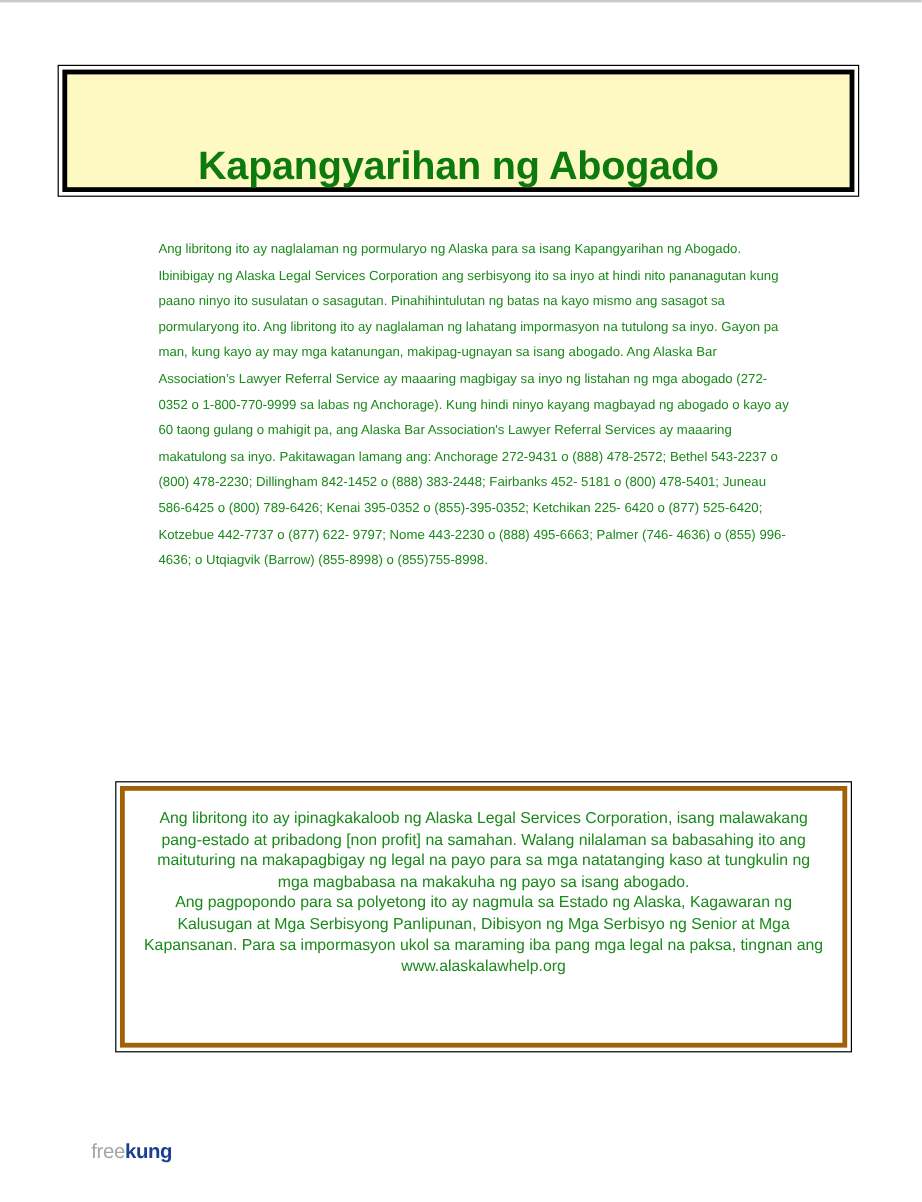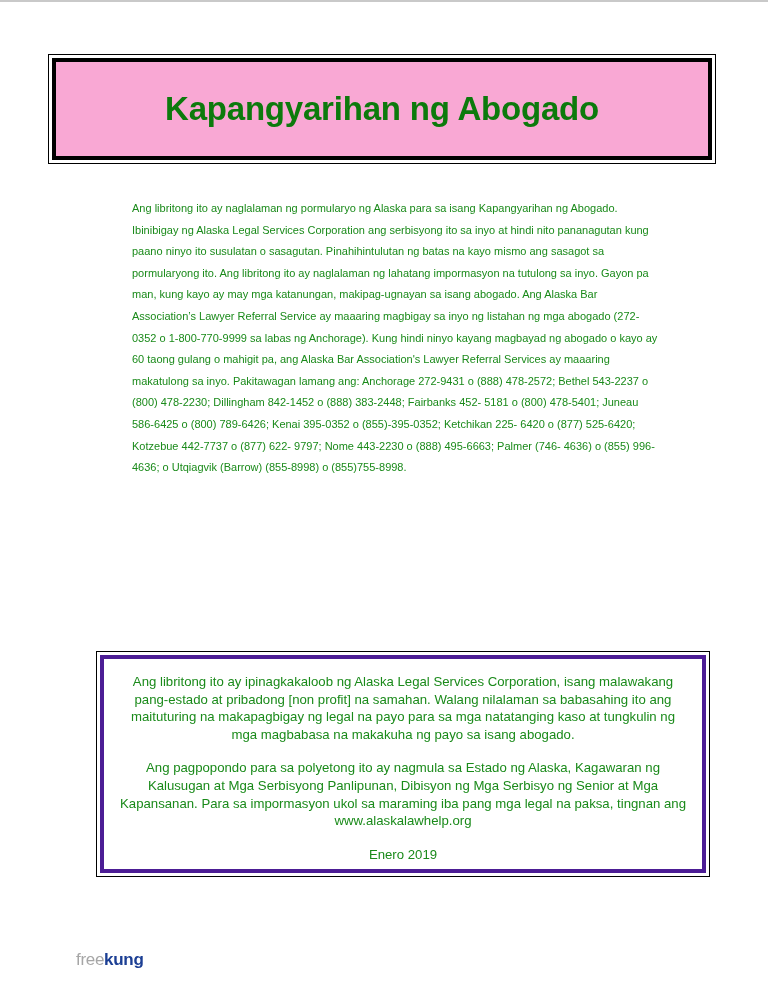--- a/index.html
+++ b/index.html
@@ -36,23 +36,23 @@
     background: #ffffff;
     box-sizing: content-box;
   }
   .title-box-inner {
     position: absolute;
     left: 3px;
     top: 3px;
     right: 3px;
     bottom: 3px;
     border: 4px solid #000000;
-    background: #f9a8d4;
+    background: #fef9c3;
     display: flex;
-    align-items: center;
+    align-items: flex-end;
     justify-content: center;
   }
   .doc-title {
     color: #0c7a0c;
     font-size: 33px;
     font-weight: bold;
     letter-spacing: -0.2px;
     text-align: center;
     line-height: 1.1;
     margin: 0;
@@ -85,34 +85,33 @@
     height: 224px;
     border: 1px solid #000000;
     background: #ffffff;
   }
   .notice-box-inner {
     position: absolute;
     left: 3px;
     top: 3px;
     right: 3px;
     bottom: 3px;
-    border: 4px solid #4c1d95;
+    border: 4px solid #a16207;
     background: #ffffff;
     padding: 14px 16px 10px 16px;
     box-sizing: border-box;
   }
   .notice-text {
     color: #1a8a1a;
     font-size: 13.2px;
     line-height: 17.6px;
     text-align: center;
     margin: 0;
   }
   .notice-text + .notice-text {
-    margin-top: 16px;
   }
 
   
   .logo {
     position: absolute;
     left: 76px;
     top: 951px;
     font-size: 17px;
     font-weight: bold;
     letter-spacing: -0.3px;
@@ -134,19 +133,18 @@
 </div>
 
 <div class="body-block">
   <p class="body-text">Ang libritong ito ay naglalaman ng pormularyo ng Alaska para sa isang Kapangyarihan ng Abogado.  Ibinibigay ng Alaska Legal Services Corporation ang serbisyong ito sa inyo at hindi nito pananagutan kung paano ninyo ito susulatan o sasagutan. Pinahihintulutan ng batas na kayo mismo ang sasagot sa pormularyong ito. Ang libritong ito ay naglalaman ng lahatang impormasyon na tutulong sa inyo. Gayon pa man, kung kayo ay may mga katanungan, makipag-ugnayan sa isang abogado. Ang Alaska Bar Association’s Lawyer Referral Service ay maaaring magbigay sa inyo ng listahan ng mga abogado (272-0352 o 1-800-770-9999 sa labas ng Anchorage). Kung hindi ninyo kayang magbayad ng abogado o kayo ay 60 taong gulang o mahigit pa, ang Alaska Bar Association's Lawyer Referral Services ay maaaring makatulong sa inyo. Pakitawagan lamang ang: Anchorage 272-9431 o (888) 478-2572; Bethel 543-2237 o (800) 478-2230; Dillingham 842-1452 o (888) 383-2448; Fairbanks 452- 5181 o (800) 478-5401; Juneau 586-6425 o (800) 789-6426; Kenai 395-0352 o (855)-395-0352; Ketchikan 225- 6420 o (877) 525-6420; Kotzebue 442-7737 o (877) 622- 9797; Nome 443-2230 o (888) 495-6663; Palmer (746- 4636) o (855) 996-4636; o Utqiagvik (Barrow) (855-8998) o (855)755-8998.</p>
 </div>
 
 <div class="notice-box">
   <div class="notice-box-inner">
     <p class="notice-text">Ang libritong ito ay ipinagkakaloob ng Alaska Legal Services Corporation, isang malawakang pang-estado at pribadong [non profit] na samahan. Walang nilalaman sa babasahing ito ang maituturing na makapagbigay ng legal na payo para sa mga natatanging kaso at tungkulin ng mga magbabasa na makakuha ng payo sa isang abogado.</p>
     <p class="notice-text">Ang pagpopondo para sa polyetong ito ay nagmula sa Estado ng Alaska, Kagawaran ng Kalusugan at Mga Serbisyong Panlipunan, Dibisyon ng Mga Serbisyo ng Senior at Mga Kapansanan. Para sa impormasyon ukol sa maraming iba pang mga legal na paksa, tingnan ang www.alaskalawhelp.org</p>
-    <p class="notice-text">Enero 2019</p>
   </div>
 </div>
 
 <div class="logo">
   <span class="logo-free">free</span><span class="logo-forms">kung</span>
 </div>
 
 </body></html>

